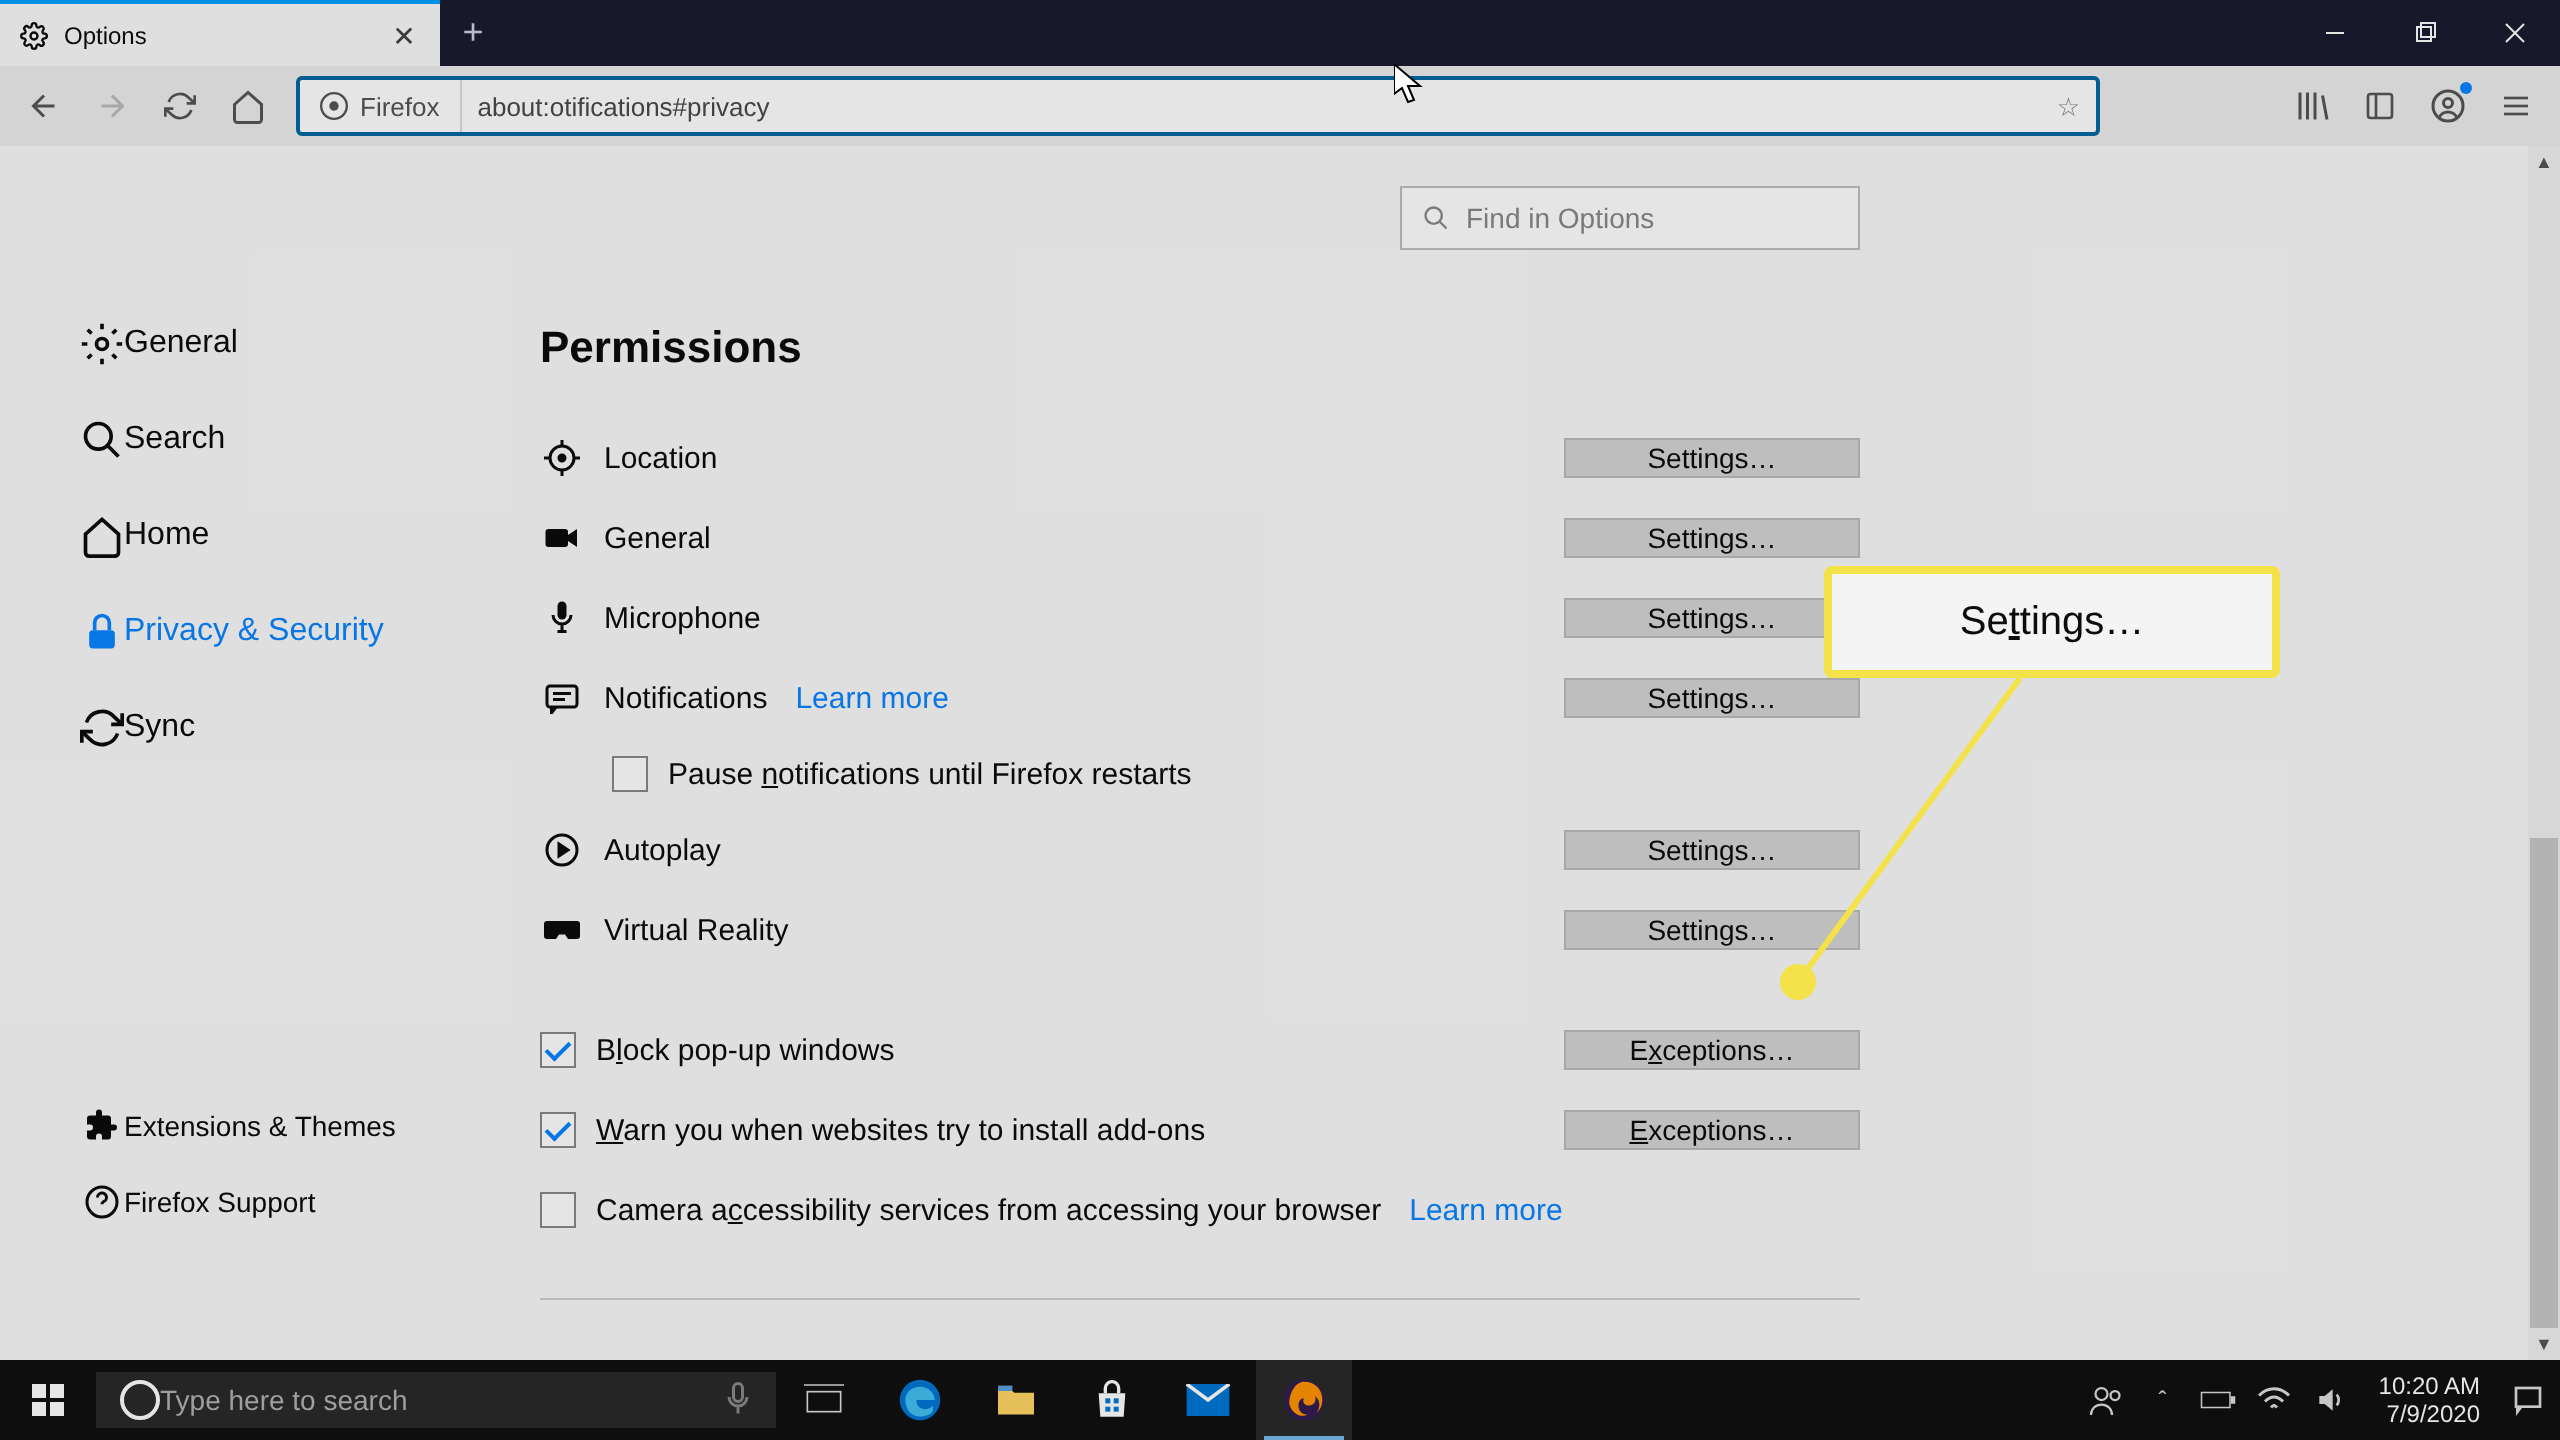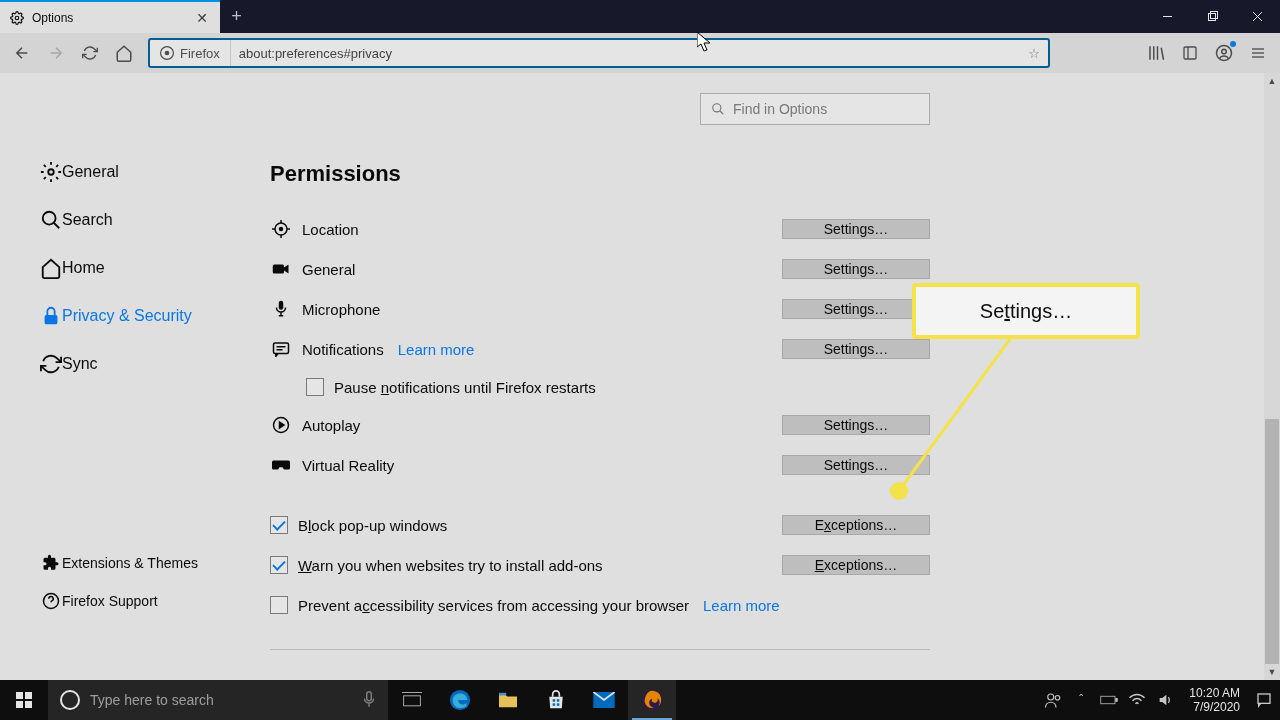--- a/index.html
+++ b/index.html
@@ -43,21 +43,21 @@
 .check-label{font-size:15px;color:#0c0c0c}
 .check-row{display:flex;align-items:center;height:40px}
 .gap{height:20px}
 .divider{height:1px;background:#d0d0d0;margin-top:24px}
 .und{text-decoration:underline}
 .callout{position:absolute;top:283px;left:912px;width:228px;height:56px;background:#f4f4f4;border:4px solid #f4e24a;border-radius:4px;display:flex;align-items:center;justify-content:center;font-size:20px;color:#0c0c0c;z-index:50}
 .callout-line{position:absolute;z-index:40;pointer-events:none}
 .callout-dot{position:absolute;width:18px;height:18px;border-radius:50%;background:#f4e24a;z-index:45;left:890px;top:482px}
 .taskbar{position:absolute;bottom:0;left:0;right:0;height:40px;background:#101010;display:flex;align-items:center;color:#fff}
 .start{width:48px;height:40px;display:flex;align-items:center;justify-content:center}
-.search-task{width:340px;height:40px;background:#2a2a2a;display:flex;align-items:center;padding:0 12px;gap:10px;font-size:14px;color:#b0b0b0}
+.search-task{width:340px;height:28px;background:#2a2a2a;display:flex;align-items:center;padding:0 12px;font-size:14px;color:#b0b0b0}
 .search-task .cortana{width:20px;height:20px;border:2px solid #fff;border-radius:50%}
 .task-icons{display:flex;height:40px}
 .task-icon{width:48px;height:40px;display:flex;align-items:center;justify-content:center;color:#ddd;position:relative}
 .task-icon.active{background:#2a2a2a}
 .task-icon.active::after{content:"";position:absolute;bottom:0;left:4px;right:4px;height:2px;background:#76b9ed}
 .tray{margin-left:auto;display:flex;align-items:center;height:40px;gap:4px;padding-right:4px;font-size:12px}
 .tray-icon{width:24px;height:40px;display:flex;align-items:center;justify-content:center;color:#ddd}
 .tray-clock{display:flex;flex-direction:column;align-items:flex-end;justify-content:space-between;padding:0 8px;font-size:12px;line-height:14px}
 .scrollbar{position:absolute;top:73px;right:0;width:16px;bottom:40px;background:#f0f0f0}
 .scroll-arrow{height:16px;display:flex;align-items:center;justify-content:center;font-size:9px;color:#555}
@@ -124,21 +124,21 @@
       </svg>
     </div>
   <div class="address-box">
     <div class="address-identity">
       <svg width="14" height="14" viewBox="0 0 24 24">
           <circle cx="12" cy="12" r="11" fill="none" stroke="#555" stroke-width="2"></circle>
           <circle cx="12" cy="12" r="4" fill="#555"></circle>
         </svg>
       <span>Firefox</span>
     </div>
-    <span class="address-text">about:preferences#privacy</span>
+    <span class="address-text">about:otifications#privacy</span>
     <span class="star">☆</span>
   </div>
   <div style="width:80px"></div>
   <div class="tb-btn">
       <svg width="18" height="18" viewBox="0 0 24 24" fill="none" stroke="#555" stroke-width="2">
         <line x1="4" y1="3" x2="4" y2="21"></line>
         <line x1="9" y1="3" x2="9" y2="21"></line>
         <line x1="14" y1="3" x2="14" y2="21"></line>
         <line x1="19" y1="5" x2="22" y2="21"></line>
       </svg>
@@ -353,21 +353,21 @@
       <span class="check-label" style="margin-left:10px"><span></span><span class="und">W</span><span>arn you when websites try to install add-ons</span></span>
       <div class="settings-btn" style="margin-left:auto">
           <span></span>
           <span class="und">E</span>
           <span>xceptions…</span>
         </div>
     </div>
 
     <div class="check-row">
       <div class="check"></div>
-      <span class="check-label" style="margin-left:10px"><span>Prevent a</span><span class="und">c</span><span>cessibility services from accessing your browser</span></span>
+      <span class="check-label" style="margin-left:10px"><span>Camera a</span><span class="und">c</span><span>cessibility services from accessing your browser</span></span>
       <span class="perm-link">Learn more</span>
     </div>
 
     <div class="divider"></div>
   </div>
 </div>
 
 <div class="scrollbar">
   <div class="scroll-arrow">▲</div>
   <div class="scroll-thumb"></div>

